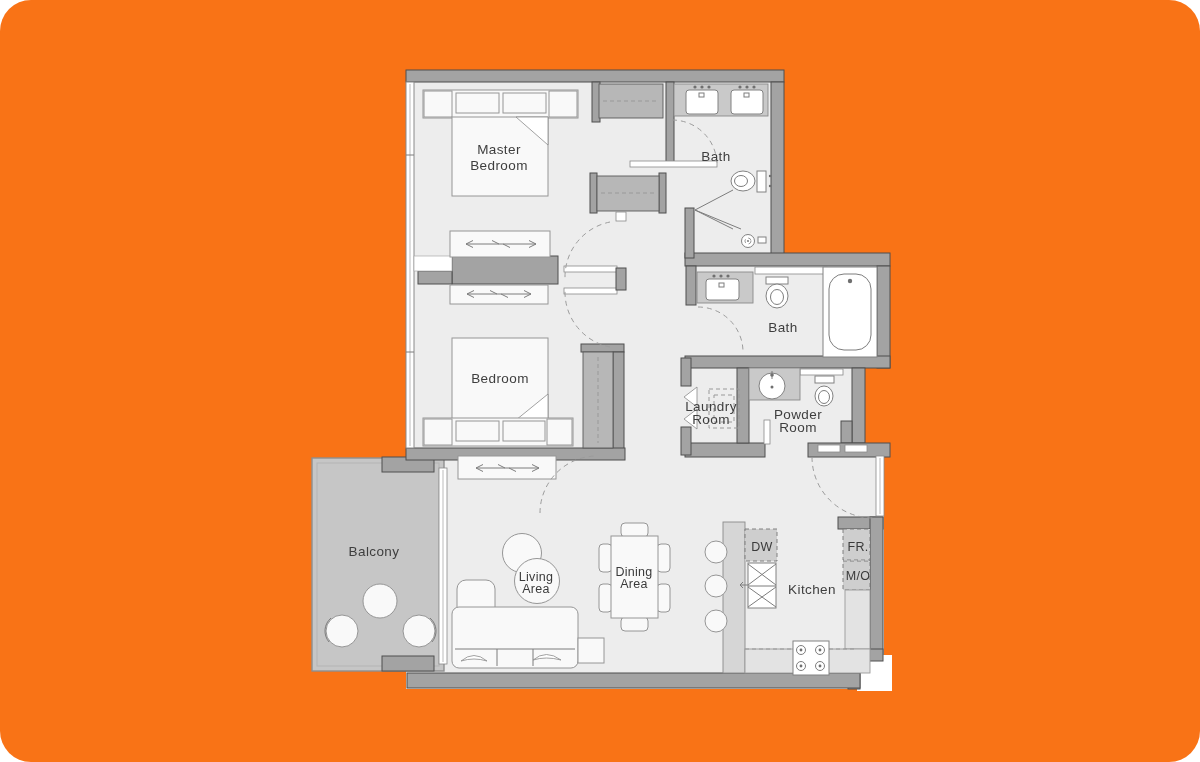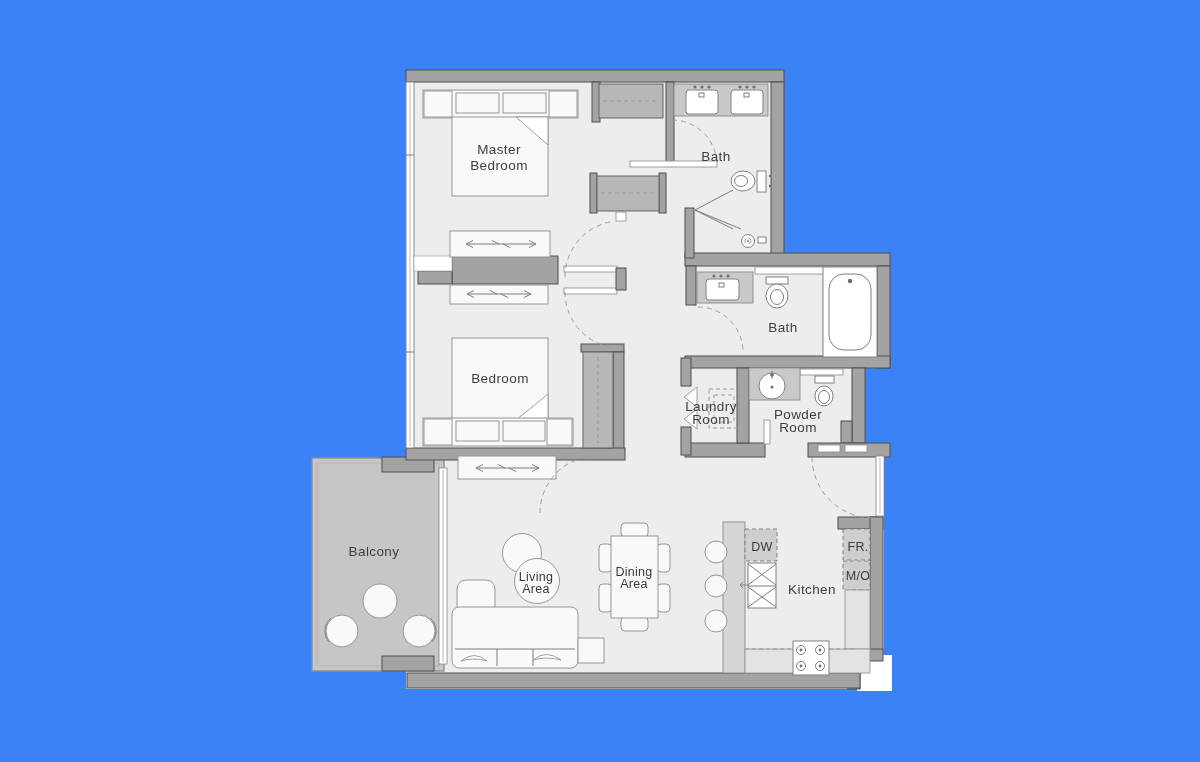--- a/index.html
+++ b/index.html
@@ -1,17 +1,17 @@
 <!DOCTYPE html>
 <html><head>
 <meta charset="utf-8">
 <title>Floor Plan</title>
 <style>
   html,body{margin:0;padding:0;background:#ffffff;}
-  .stage{position:relative;width:1200px;height:762px;background:#3b82f6;overflow:hidden;}
+  .stage{position:relative;width:1200px;height:762px;background:#f97316;overflow:hidden;border-radius:31px;}
   svg{display:block;}
   .floor{fill:#ededed;}
   .outside{fill:#ffffff;}
   .wall{fill:#a3a3a3;stroke:#4f4f4f;stroke-width:1;}
   .window-wall{fill:#ffffff;stroke:#8a8a8a;stroke-width:1;}
   .notch{fill:#ffffff;stroke:#aaaaaa;stroke-width:0.7;}
   .balcony-floor{fill:#c6c6c6;stroke:#8f8f8f;stroke-width:1.4;}
   .balcony-inner{fill:none;stroke:#b4b4b4;stroke-width:1;}
   .closet{fill:#b7b7b7;stroke:#5a5a5a;stroke-width:0.9;}
   .counter{fill:#c9c9c9;stroke:#8a8a8a;stroke-width:0.9;}

